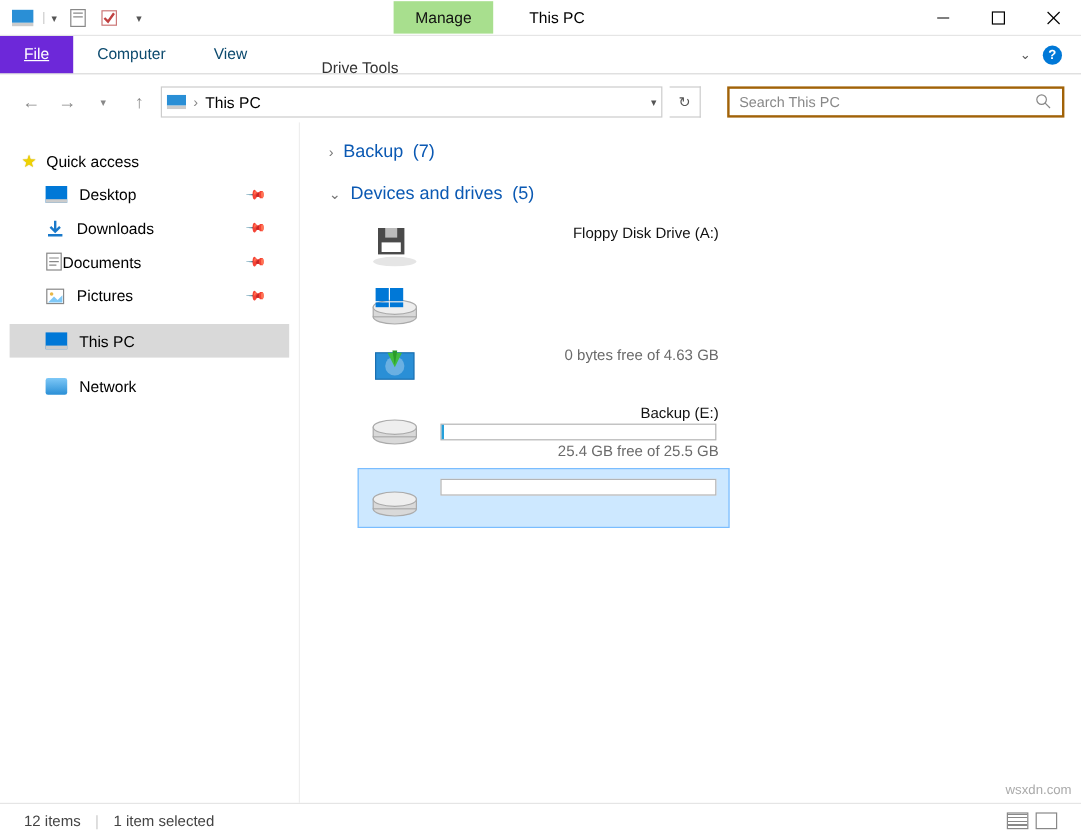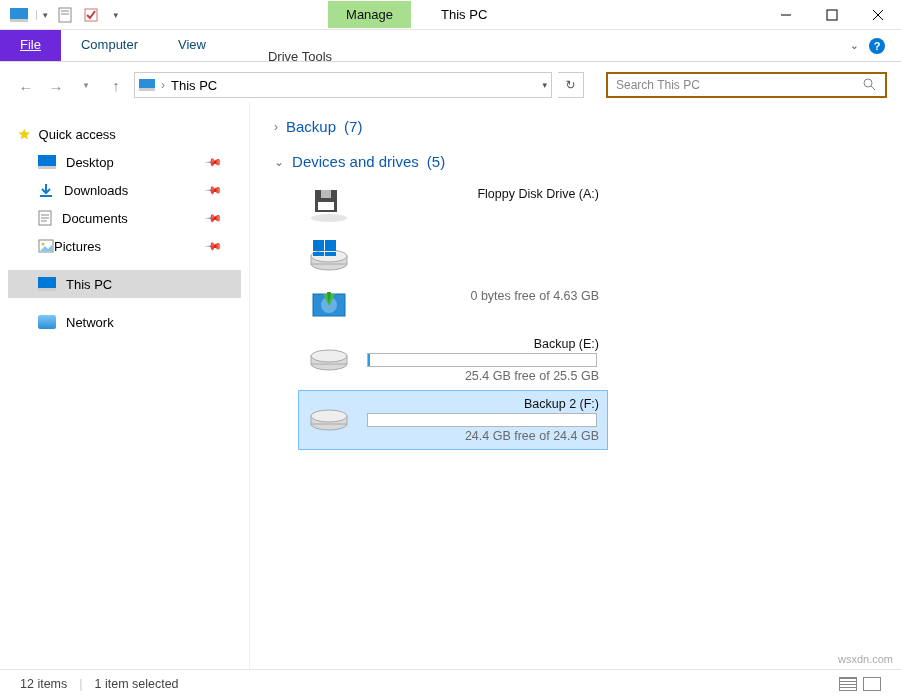--- a/index.html
+++ b/index.html
@@ -181,33 +181,33 @@
       <span style="display:flex;gap:10px;align-items:center">
         <svg width="16" height="16">
             <path d="M8 2 v8 M4 7 l4 4 l4 -4" stroke="#1979ca" fill="none" stroke-width="2"></path>
             <line x1="2" y1="14" x2="14" y2="14" stroke="#1979ca" stroke-width="2"></line>
           </svg>
         <span>Downloads</span>
       </span>
       <span class="pin-mark">📌</span>
     </div>
     <div class="tree-item pin">
-      <span style="display:flex;gap:10px;align-items:center">
+      <span style="display:flex;align-items:center">
         <svg width="14" height="16">
             <rect x="1" y="1" width="12" height="14" fill="#fff" stroke="#888"></rect>
             <line x1="3" y1="5" x2="11" y2="5" stroke="#888"></line>
             <line x1="3" y1="8" x2="11" y2="8" stroke="#888"></line>
             <line x1="3" y1="11" x2="9" y2="11" stroke="#888"></line>
           </svg>
         <span>Documents</span>
       </span>
       <span class="pin-mark">📌</span>
     </div>
     <div class="tree-item pin">
-      <span style="display:flex;align-items:flex-start">
+      <span style="display:flex;gap:10px;align-items:flex-end">
         <svg width="16" height="14">
             <rect x="1" y="1" width="14" height="12" fill="#fff" stroke="#888"></rect>
             <circle cx="5" cy="5" r="1.5" fill="#e8b848"></circle>
             <path d="M2 12 L7 7 L10 10 L14 6 V12 Z" fill="#7ec8f7"></path>
           </svg>
         <span>Pictures</span>
       </span>
       <span class="pin-mark">📌</span>
     </div>
 
@@ -298,25 +298,23 @@
 
       <div class="drive selected">
         <div class="drive-icon">
           <svg width="40" height="34">
               <ellipse cx="20" cy="26" rx="18" ry="6" fill="#d9d9d9" stroke="#aaa"></ellipse>
               <rect x="2" y="18" width="36" height="8" fill="#d9d9d9" stroke="#aaa"></rect>
               <ellipse cx="20" cy="18" rx="18" ry="6" fill="#eee" stroke="#aaa"></ellipse>
             </svg>
         </div>
         <div class="drive-info">
-          <div class="drive-name">Backup 2 (F:)</div>
           <div class="drive-bar">
               <div class="fill" style="width:0%"></div>
             </div>
-          <div class="drive-free">24.4 GB free of 24.4 GB</div>
         </div>
       </div>
 
     </div>
   </div>
 </div>
 
 <div class="status">
   <span>12 items</span>
   <span class="sep">|</span>

